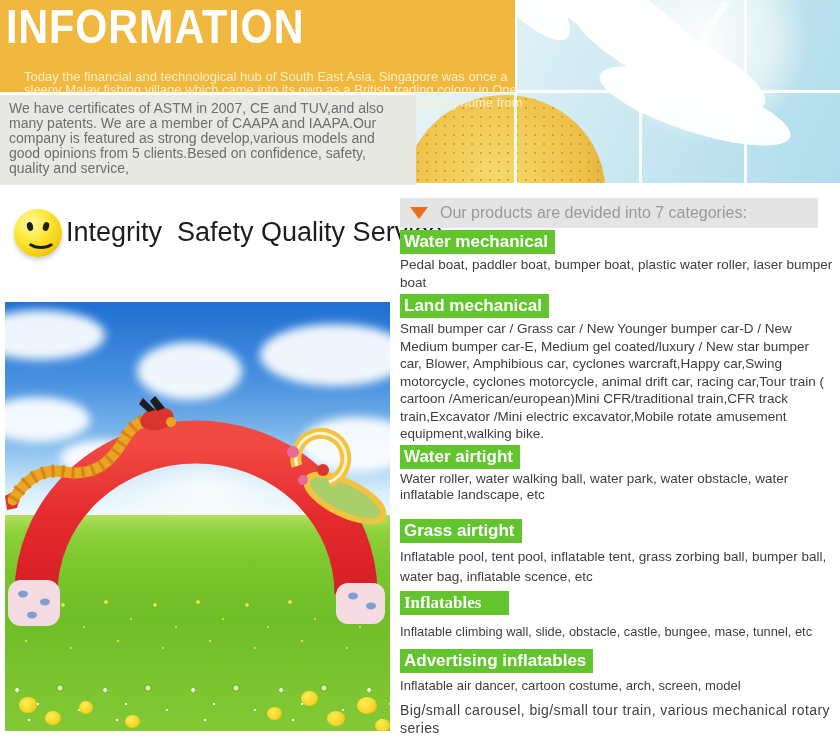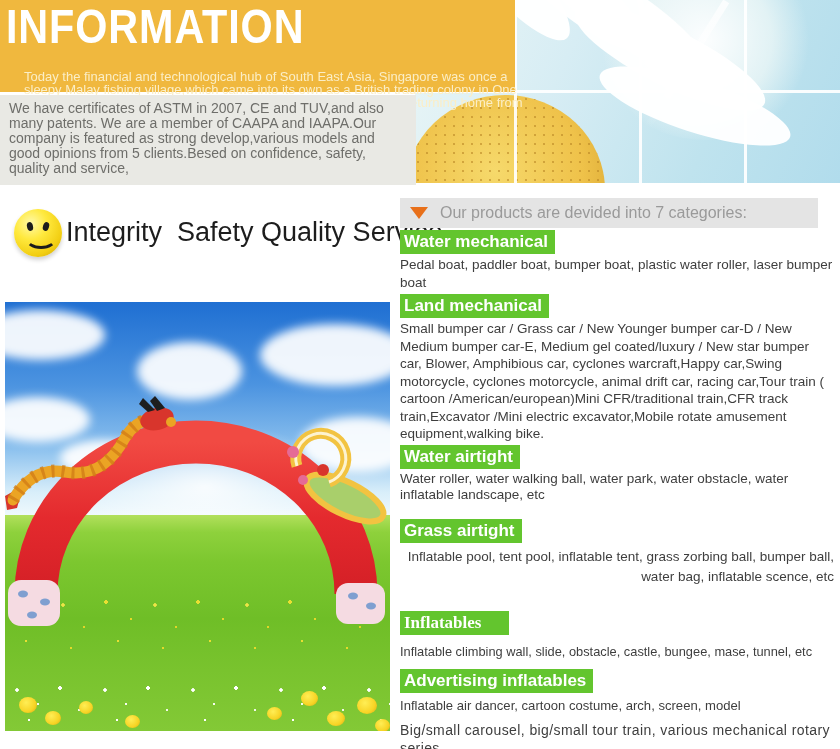--- a/index.html
+++ b/index.html
@@ -99,21 +99,21 @@
   .tri{width:0;height:0;margin-left:10px;border-left:9px solid transparent;border-right:9px solid transparent;
       border-top:12px solid var(--triangle,#E8701A);}
   .prod-header span{color:#9a9a9a;font-size:16px;}
   .badge{display:inline-block;background:var(--green,#63C52E);color:#fff;font-weight:bold;
       font-size:17px;line-height:19px;padding:2px 7px 3px 4px;margin:0 0 2px 0;}
   .sec{width:434px;}
   .sec p{margin:0 0 2px 0;font-size:13.5px;line-height:18px;color:#3e3e3e;}
   .sec.s1{margin-top:2px;}
   .sec.s2 p{line-height:17.5px;}
   .sec.s3 p{line-height:16px;margin-bottom:16px;}
-  .sec.s4 p{line-height:20px;margin-bottom:24px;text-align:right;}
+  .sec.s4 p{line-height:20px;margin-bottom:4px;}
   .sec.s4 .badge{margin-bottom:4px;}
   .sec.s5 .badge{margin-bottom:8px;padding-right:28px;font-family:Liberation Serif, serif;}
   .sec.s5 p{margin-bottom:8px;transform:scaleX(.95);transform-origin:left top;white-space:nowrap;}
   .sec.s6 .badge{margin-bottom:4px;}
   .sec.s6 p{margin-bottom:6px;transform:scaleX(.97);transform-origin:left top;white-space:nowrap;}
   .sec.s7 .badge{margin-bottom:4px;}
   .sec.s7 p{font-size:14px;letter-spacing:.4px;}
 </style>
 </head>
 <body>

